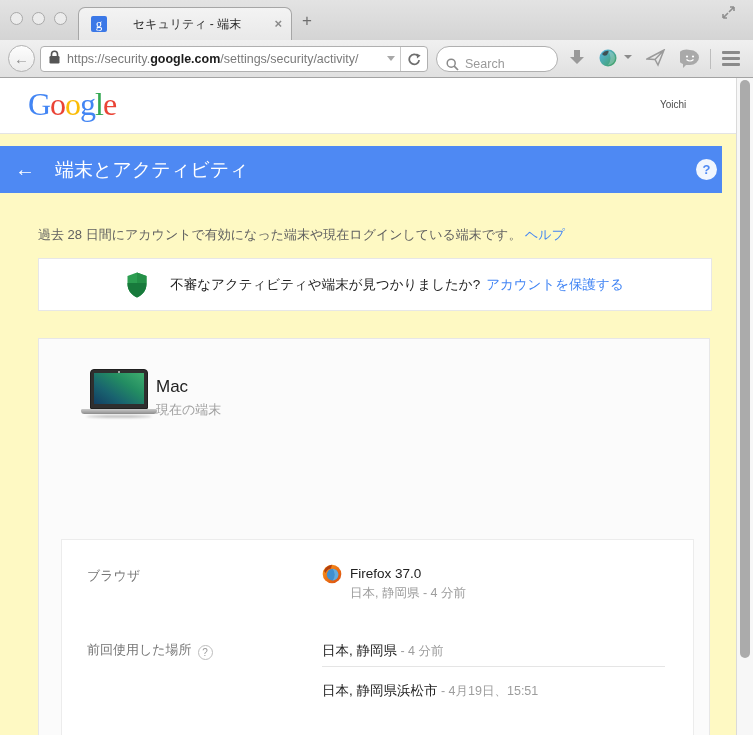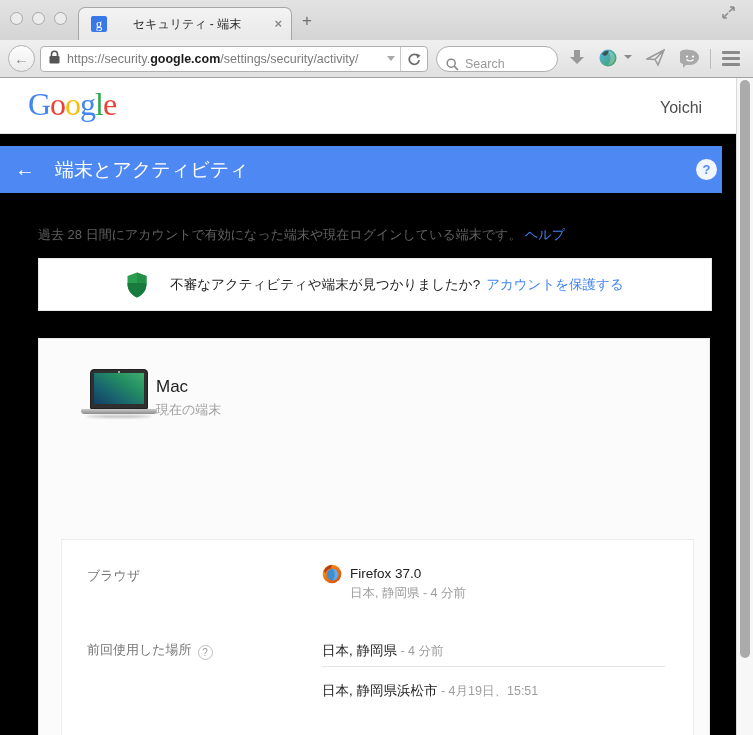--- a/index.html
+++ b/index.html
@@ -44,28 +44,28 @@
   .search-ph { font-size:12.5px; color:#9a9a9a; margin-left:6px; }
   .tb-ic { position:absolute; top:9px; }
   .ic-download{left:568px} .ic-globe{left:598px; top:8px} .ic-globe-caret{left:624px; top:15px; width:0;height:0;
     border-left:4px solid transparent;border-right:4px solid transparent;border-top:4px solid #8b8b8b;}
   .ic-plane{left:646px} .ic-chat{left:680px}
   .tb-sep { position:absolute; left:710px; top:9px; width:1px; height:20px; background:#bdbdbd; }
   .burger { position:absolute; left:722px; top:11px; width:18px; }
   .burger div { height:3px; background:#8a8a8a; margin-bottom:3px; border-radius:1px; }
 
   
-  .content { position:absolute; left:0; top:78px; width:753px; height:657px; background:#000000; overflow:hidden; }
+  .content { position:absolute; left:0; top:78px; width:753px; height:657px; background:#fef9c3; overflow:hidden; }
 
   .site-header { position:absolute; left:0; top:0; width:736px; height:56px; background:#fff;
     border-bottom:1px solid #e4e4e4; }
   .glogo { position:absolute; left:28px; top:8px; font-family:"Liberation Serif","DejaVu Serif",serif;
     font-size:32px; letter-spacing:-1px; }
   .c-blue{color:#4285f4} .c-red{color:#ea4335} .c-yellow{color:#fbbc05} .c-green{color:#34a853}
-  .username { position:absolute; left:660px; top:21px; font-size:16px; color:#4c4c4c; }
+  .username { position:absolute; left:660px; top:21px; font-size:10px; color:#4c4c4c; }
 
   .bluebar { position:absolute; left:0; top:68px; width:722px; height:47px; background:#4e89f3;
     display:flex; align-items:center; }
   .bb-back { color:#fff; font-size:20px; margin-left:15px; }
   .bb-title { color:#fff; font-size:19px; margin-left:20px; }
   .bb-help { position:absolute; left:696px; top:13px; width:21px; height:21px; border-radius:50%;
     background:rgba(255,255,255,.92); color:#4e89f3; font-size:13px; font-weight:bold;
     text-align:center; line-height:21px; }
 
   .intro { position:absolute; left:38px; top:148px; font-size:13px; color:#616161; }

